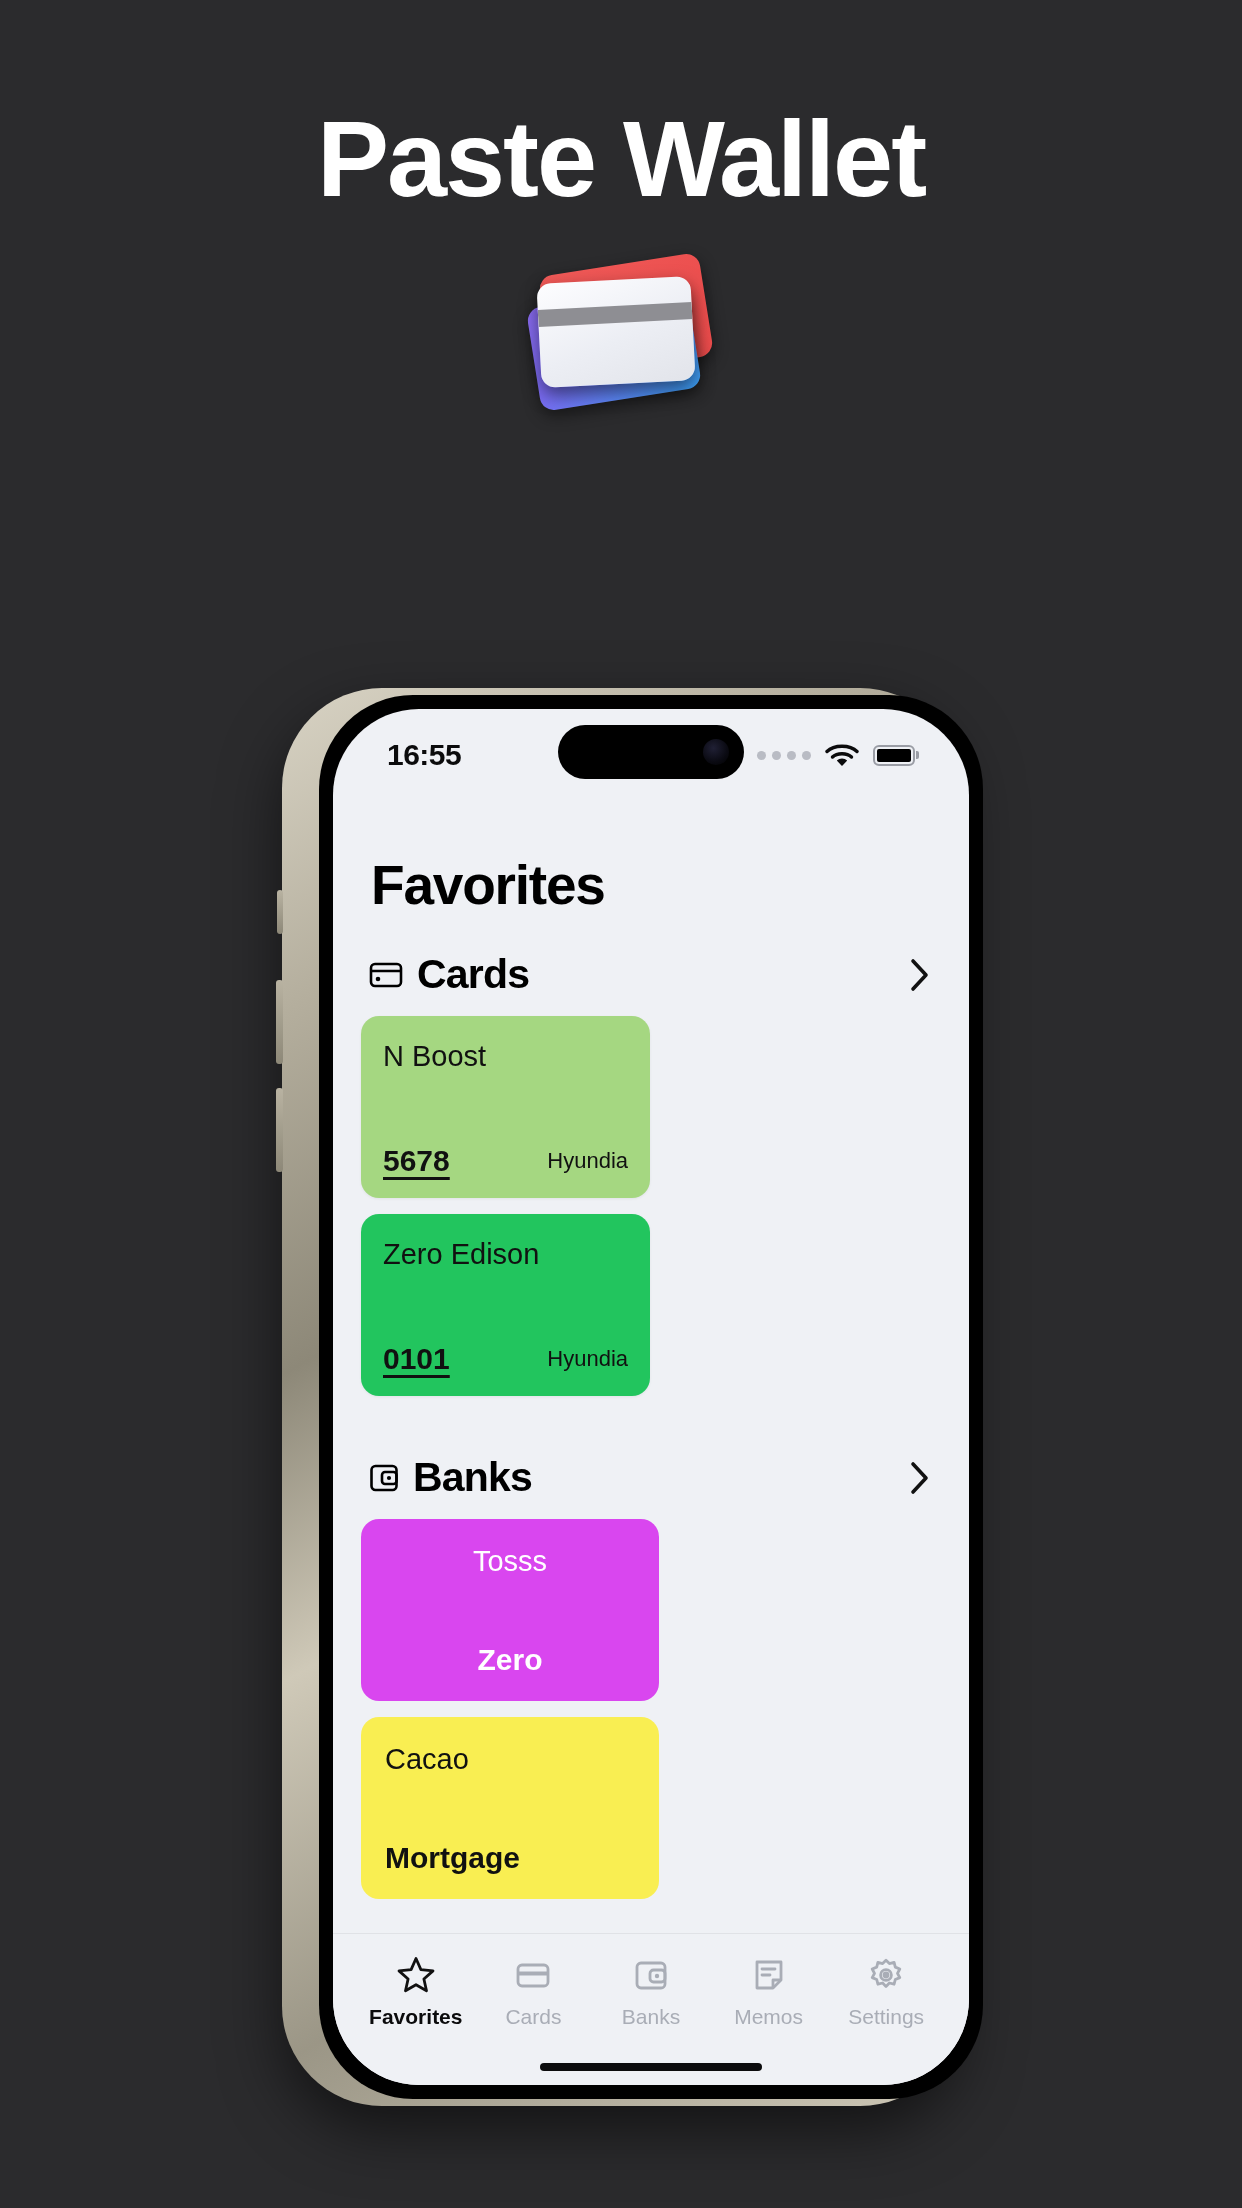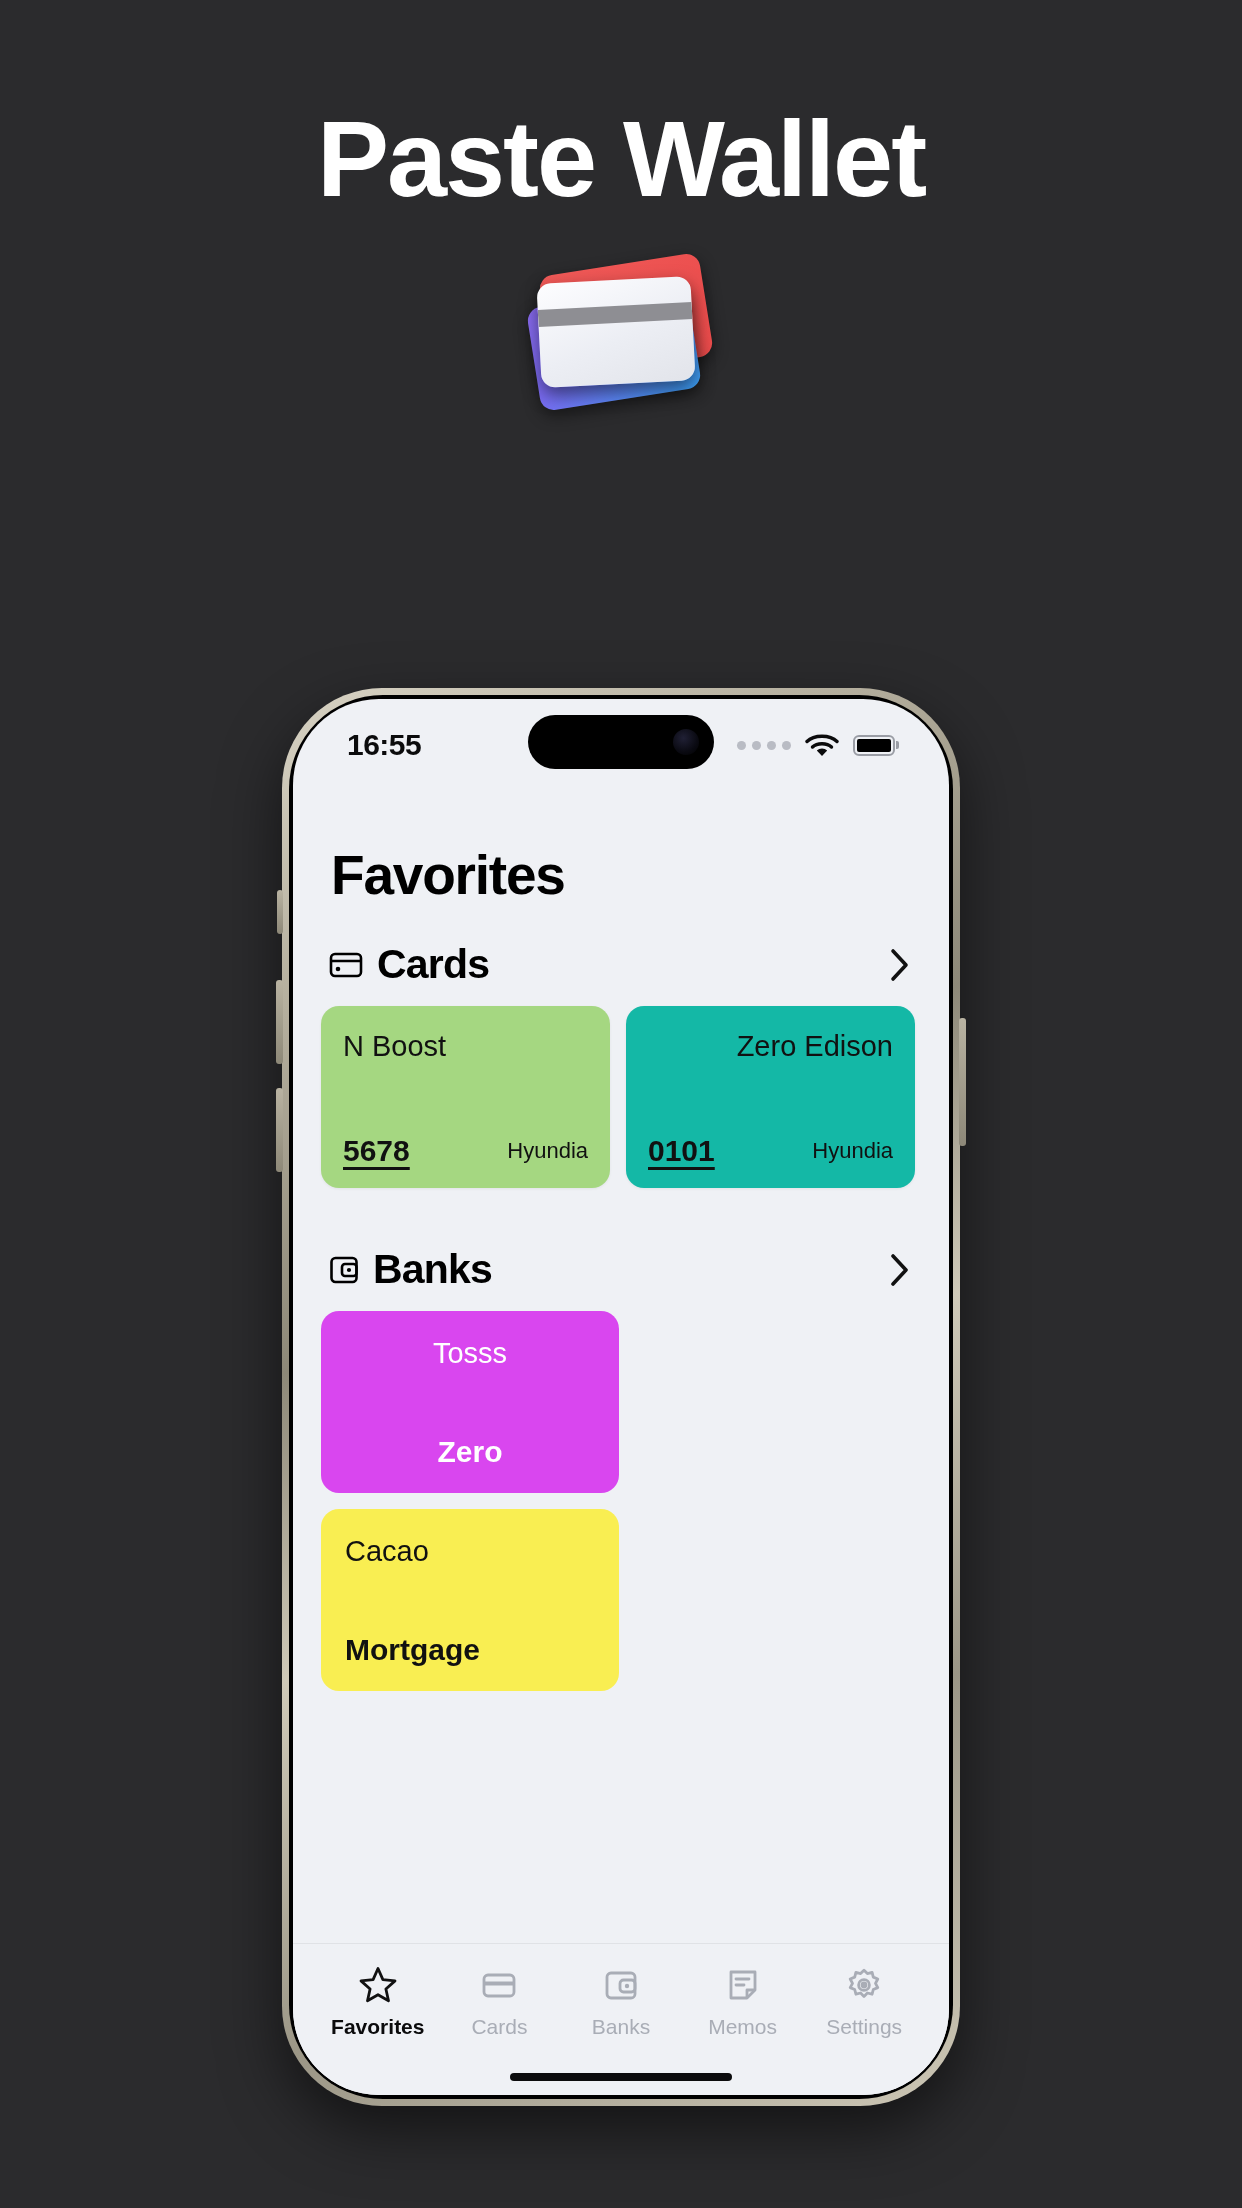--- a/index.html
+++ b/index.html
@@ -66,21 +66,22 @@
     width:678px; height:1418px;
     border-radius:100px;
     background:linear-gradient(150deg,#d8d3c4 0%,#b4ae9d 18%,#8d8878 38%,#cfc9b8 55%,#9b9686 76%,#cdc7b6 100%);
     padding:7px;
     box-shadow:0 24px 60px rgba(0,0,0,.55);
   }
   .phone-inner{
     width:100%; height:100%;
     border-radius:94px;
     background:#000;
-    padding:4px;
+    padding:14px;
+    margin-left:30px;
   }
   .screen{
     width:100%; height:100%;
     border-radius:86px;
     background:#eff1f5;
     overflow:hidden;
     position:relative;
   }
   
   .btn-side{ position:absolute; background:linear-gradient(180deg,#b9b3a2,#8d8878); border-radius:3px; }
@@ -254,21 +255,21 @@
         </div>
 
         <div class="tile-grid">
           <div class="tile" id="c0" style="background: rgb(165, 215, 129);">
             <div class="t-name" style="color: rgb(17, 17, 17);">N Boost</div>
             <div class="t-row">
               <div class="t-num" style="color: rgb(17, 17, 17); text-decoration-color: rgb(17, 17, 17);">5678</div>
               <div class="t-issuer" style="color: rgb(17, 17, 17);">Hyundia</div>
             </div>
           </div>
-          <div class="tile" id="c1" style="background: #14b8a6; text-align: right;">
+          <div class="tile" id="c1" style="background: #22c55e;">
             <div class="t-name" style="color: rgb(17, 17, 17);">Zero Edison</div>
             <div class="t-row">
               <div class="t-num" style="color: rgb(17, 17, 17); text-decoration-color: rgb(17, 17, 17);">0101</div>
               <div class="t-issuer" style="color: rgb(17, 17, 17);">Hyundia</div>
             </div>
           </div>
         </div>
 
         <div class="section-head" style="margin-top:58px;">
           <span class="sh-icon">

